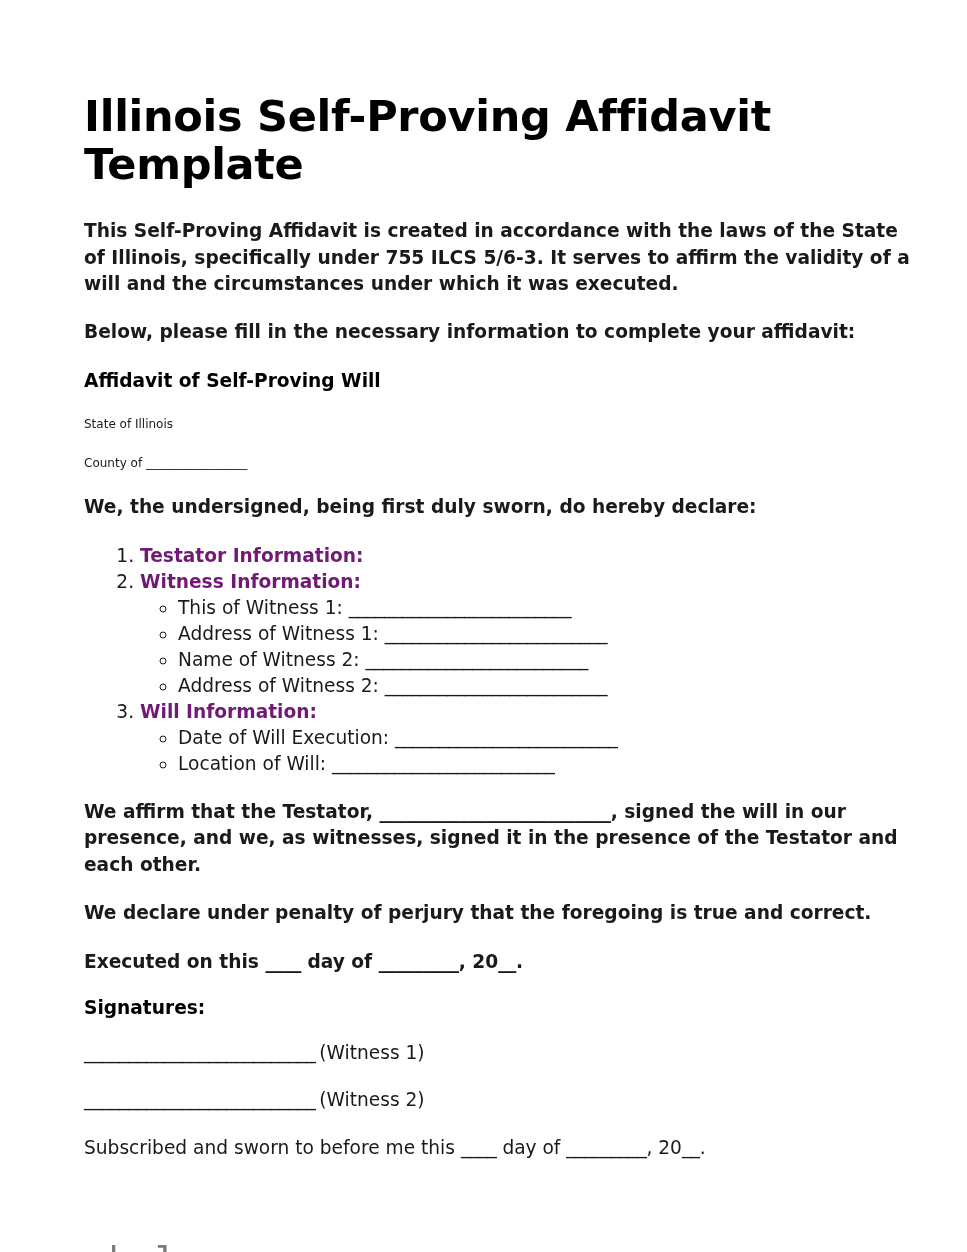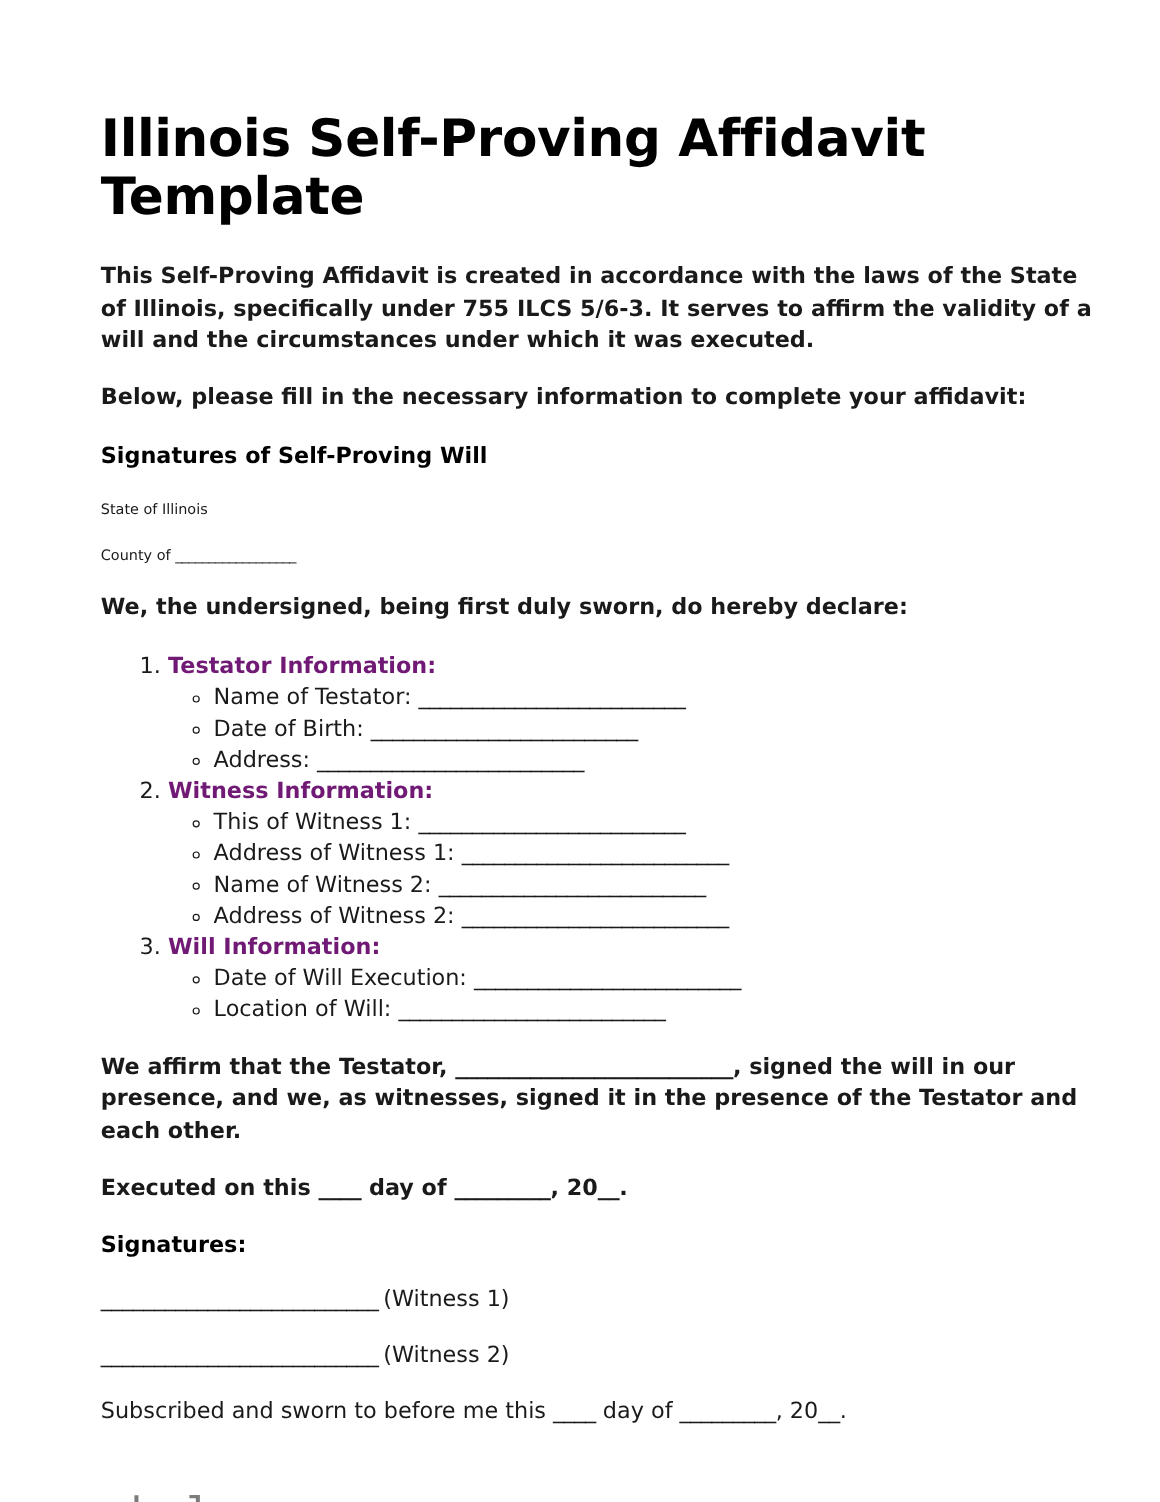--- a/index.html
+++ b/index.html
@@ -137,37 +137,32 @@
 <body>
 
 <div class="page">
 
   <h1 class="doc-title">Illinois Self-Proving Affidavit Template</h1>
 
   <p class="para">This Self-Proving Affidavit is created in accordance with the laws of the State of Illinois, specifically under 755 ILCS 5/6-3. It serves to affirm the validity of a will and the circumstances under which it was executed.</p>
 
   <p class="para">Below, please fill in the necessary information to complete your affidavit:</p>
 
-  <p class="subhead">Signatures of Self-Proving Will</p>
+  <p class="subhead">Affidavit of Self-Proving Will</p>
 
   <p class="state-line">State of Illinois</p>
 
   <p class="county-line"><span>County of </span><span class="blank">__________________</span></p>
 
   <p class="para">We, the undersigned, being first duly sworn, do hereby declare:</p>
 
   <ol class="main-list">
 
     <li>
       <span class="item-head">Testator Information:</span>
-      <ul class="sub-list">
-        <li><span>Name of Testator: </span><span class="blank">_________________________</span></li>
-        <li><span>Date of Birth: </span><span class="blank">_________________________</span></li>
-        <li><span>Address: </span><span class="blank">_________________________</span></li>
-      </ul>
     </li>
 
     <li>
       <span class="item-head">Witness Information:</span>
       <ul class="sub-list">
         <li><span>This of Witness 1: </span><span class="blank">_________________________</span></li>
         <li><span>Address of Witness 1: </span><span class="blank">_________________________</span></li>
         <li><span>Name of Witness 2: </span><span class="blank">_________________________</span></li>
         <li><span>Address of Witness 2: </span><span class="blank">_________________________</span></li>
       </ul>
@@ -178,20 +173,21 @@
       <ul class="sub-list">
         <li><span>Date of Will Execution: </span><span class="blank">_________________________</span></li>
         <li><span>Location of Will: </span><span class="blank">_________________________</span></li>
       </ul>
     </li>
 
   </ol>
 
   <p class="para tight"><span>We affirm that the Testator, </span><span class="blank">__________________________</span><span>, signed the will in our presence, and we, as witnesses, signed it in the presence of the Testator and each other.</span></p>
 
+  <p class="para">We declare under penalty of perjury that the foregoing is true and correct.</p>
 
   <p class="para"><span>Executed on this </span><span class="blank">____</span><span> day of </span><span class="blank">_________</span><span>, 20</span><span class="blank">__</span><span>.</span></p>
 
   <p class="sig-heading">Signatures:</p>
 
 
   <p class="sig-row"><span class="sig-rule">__________________________</span><span class="sig-label">(Witness 1)</span></p>
 
   <p class="sig-row"><span class="sig-rule">__________________________</span><span class="sig-label">(Witness 2)</span></p>
 

